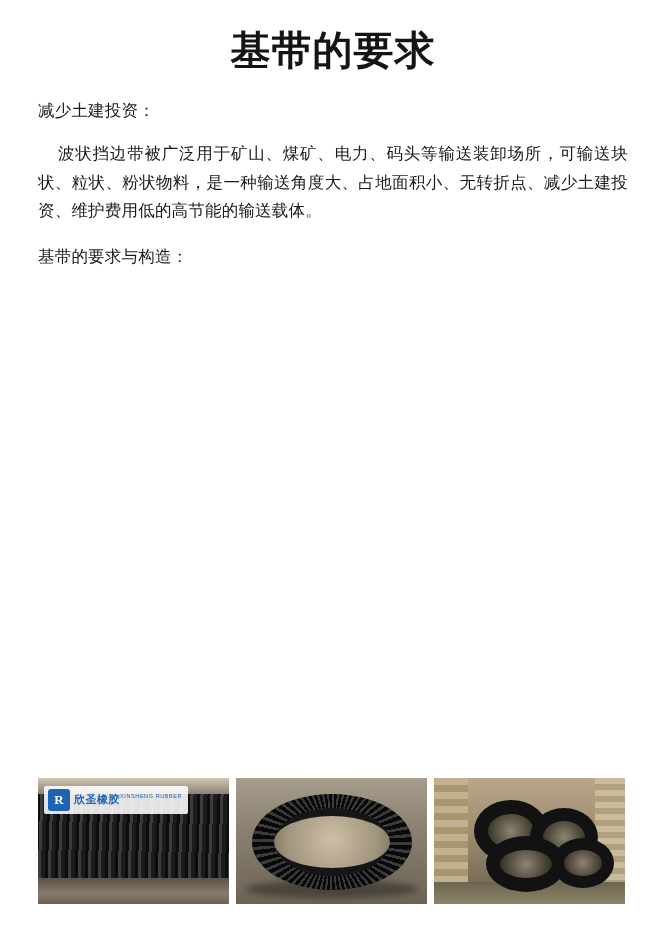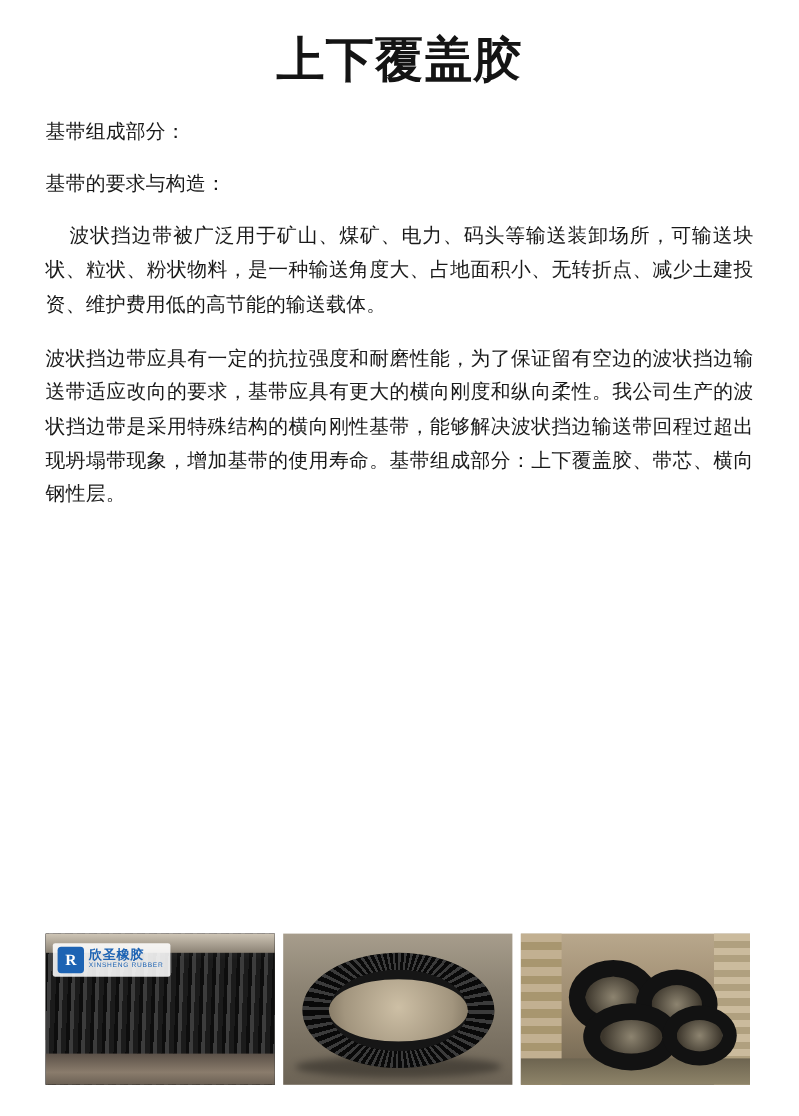--- a/index.html
+++ b/index.html
@@ -105,21 +105,21 @@
     color: #fff;
     font-size: 13px;
     font-weight: bold;
     display: flex;
     align-items: center;
     justify-content: center;
     font-family: "Liberation Serif", serif;
   }
   .logo-text {
     display: flex;
-    flex-direction: column;
+    flex-direction: row;
     line-height: 1.05;
   }
   .logo-cn {
     font-size: 11px;
     font-weight: bold;
     color: #1d63b3;
     letter-spacing: 0.5px;
   }
   .logo-en {
     font-size: 5.5px;
@@ -202,27 +202,26 @@
     left: 0; right: 0; bottom: 0;
     height: 22px;
     background: linear-gradient(180deg, #6d6450 0%, #8e8469 100%);
   }
 </style>
 </head>
 <body>
 
 <div class="page">
 
-  <h1 class="doc-title">上下覆盖胶</h1>
+  <h1 class="doc-title">基带的要求</h1>
 
   <div class="body-copy">
-    <p class="para tight">基带组成部分：</p>
+    <p class="para tight">减少土建投资：</p>
+    <p class="para indent">波状挡边带被广泛用于矿山、煤矿、电力、码头等输送装卸场所，可输送块状、粒状、粉状物料，是一种输送角度大、占地面积小、无转折点、减少土建投资、维护费用低的高节能的输送载体。</p>
     <p class="para tight">基带的要求与构造：</p>
-    <p class="para indent">波状挡边带被广泛用于矿山、煤矿、电力、码头等输送装卸场所，可输送块状、粒状、粉状物料，是一种输送角度大、占地面积小、无转折点、减少土建投资、维护费用低的高节能的输送载体。</p>
-    <p class="para">波状挡边带应具有一定的抗拉强度和耐磨性能，为了保证留有空边的波状挡边输送带适应改向的要求，基带应具有更大的横向刚度和纵向柔性。我公司生产的波状挡边带是采用特殊结构的横向刚性基带，能够解决波状挡边输送带回程过超出现坍塌带现象，增加基带的使用寿命。基带组成部分：上下覆盖胶、带芯、横向钢性层。</p>
   </div>
 
   <div class="gallery">
 
     <div class="photo p1">
       <div class="roofline"></div>
       <div class="floor"></div>
       <div class="logo-badge">
         <div class="logo-mark">R</div>
         <div class="logo-text">

